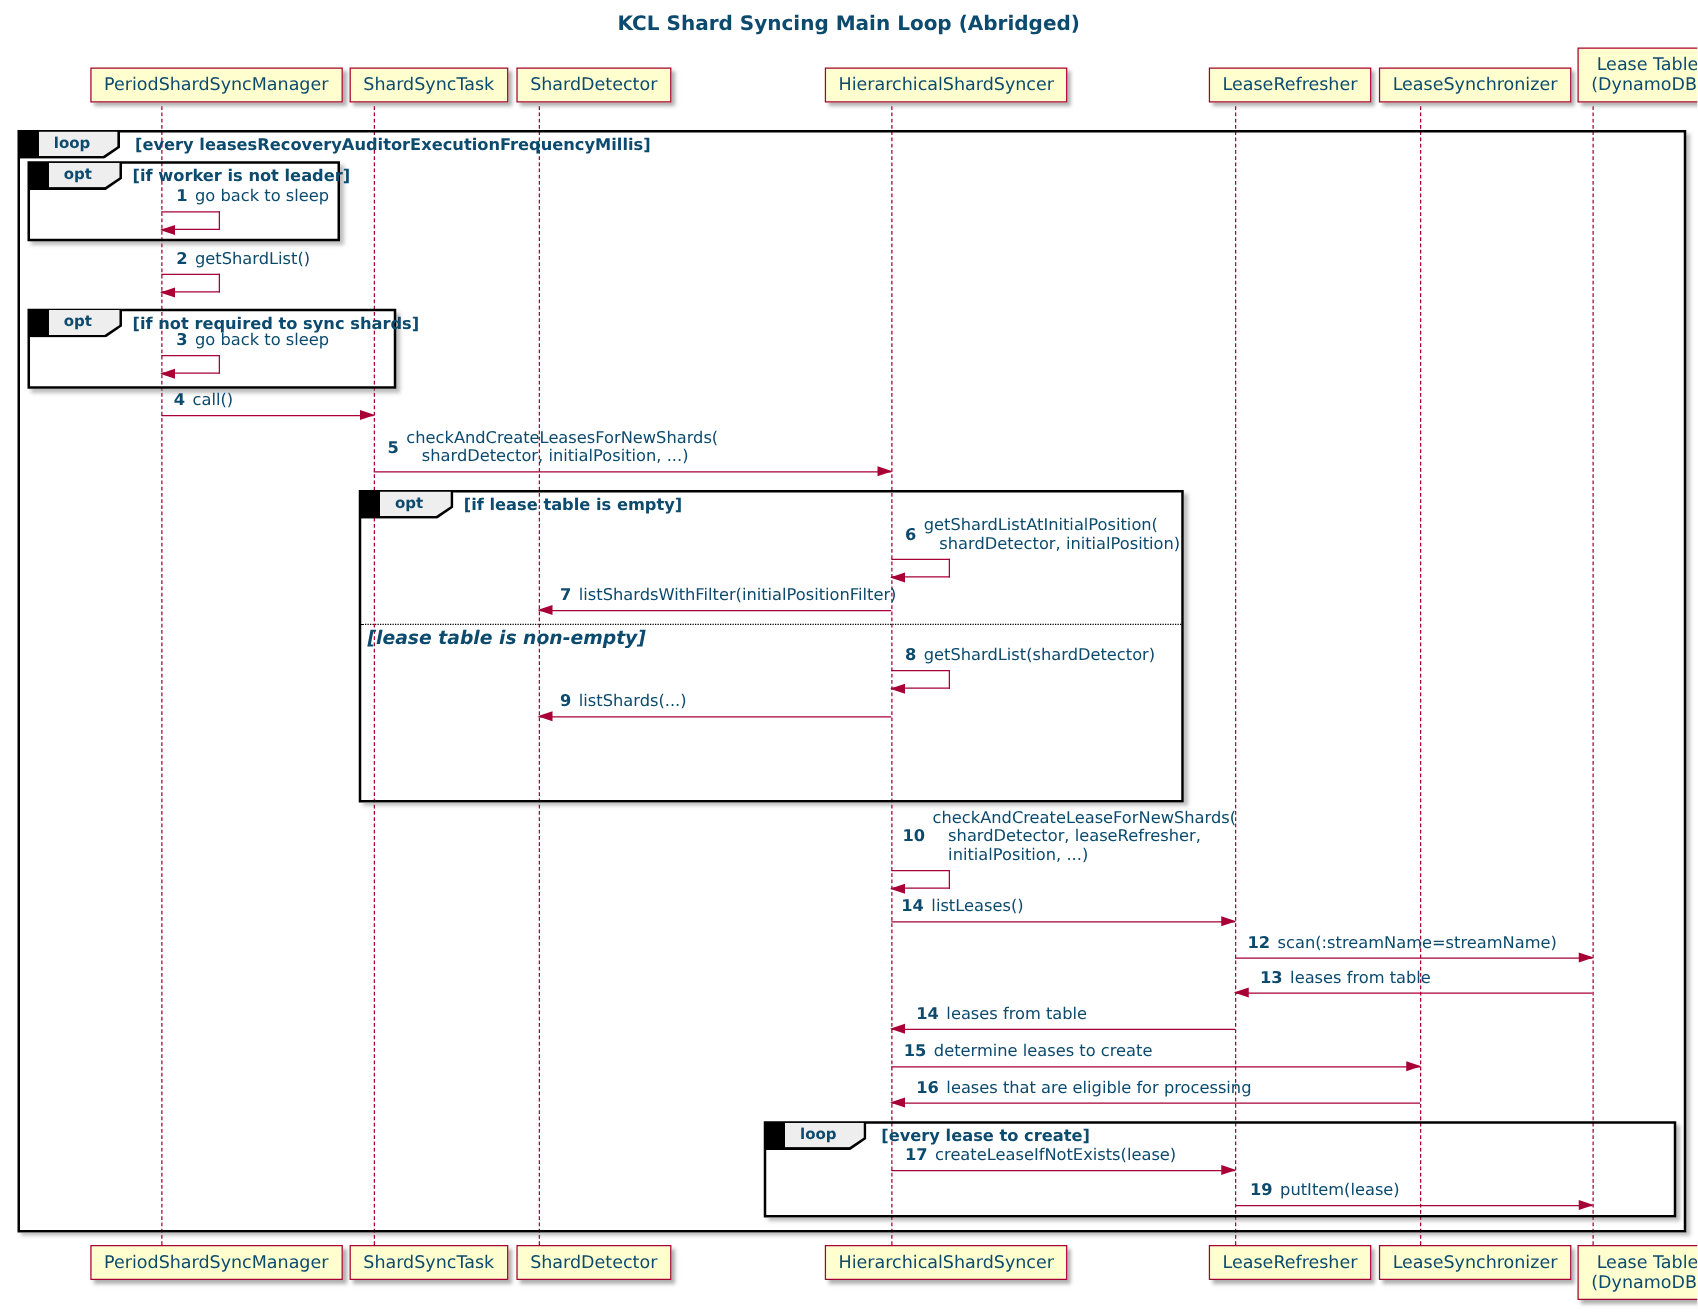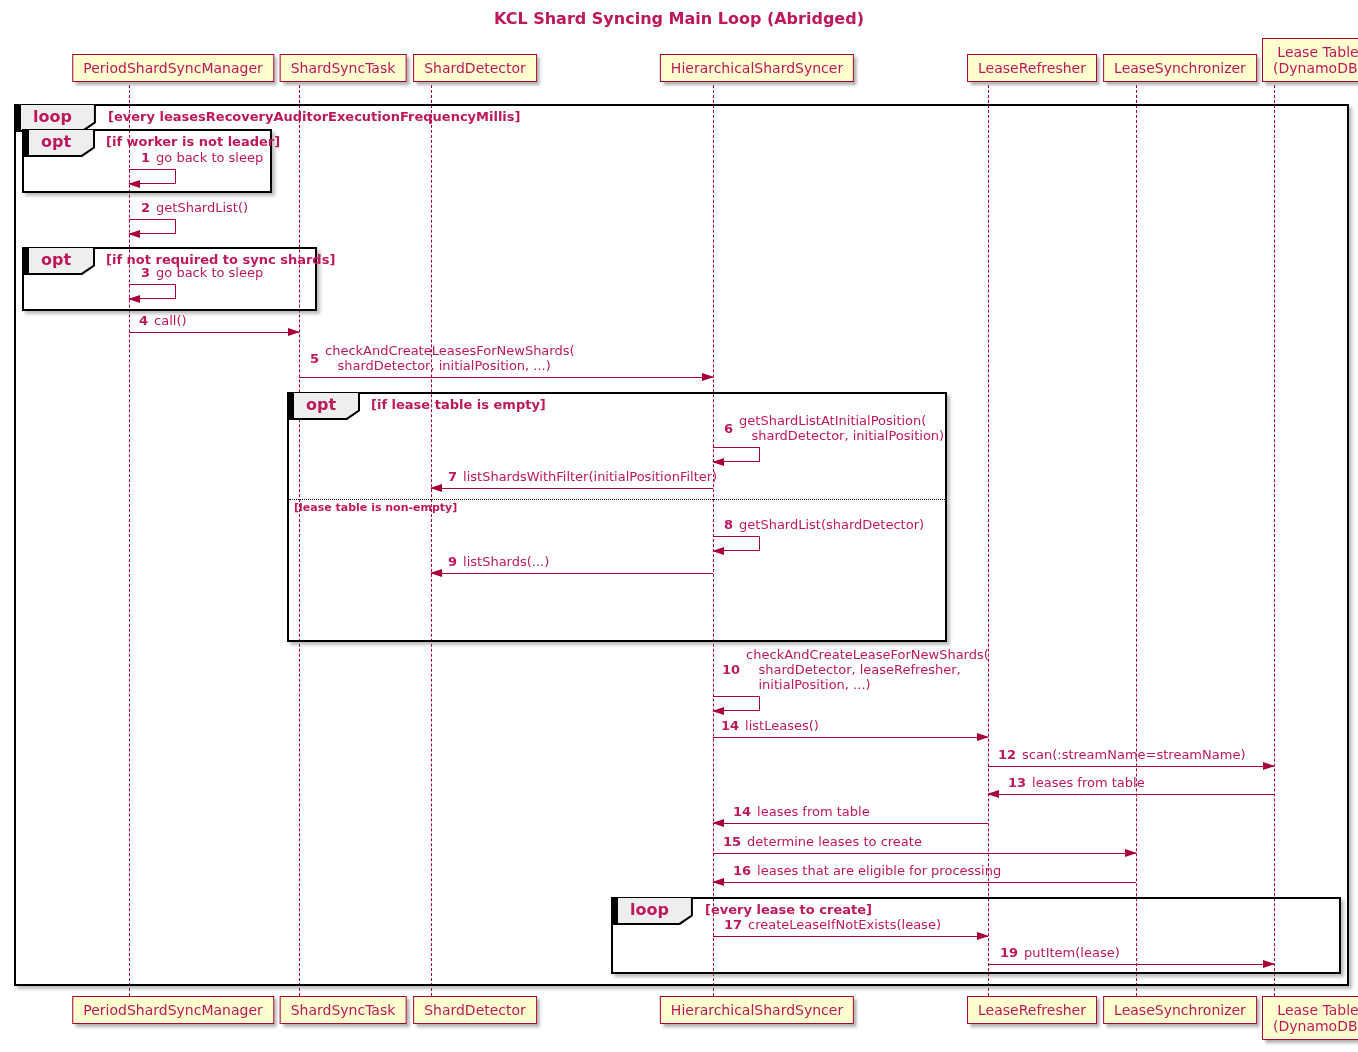--- a/index.html
+++ b/index.html
@@ -1,18 +1,18 @@
 <!DOCTYPE html>
 <html><head>
 <meta charset="utf-8">
 <style>
   html,body { margin:0; padding:0; background:#fff; }
   .diagram {
     position:relative; width:1358px; height:1052px; background:#ffffff;
-    font-family:"DejaVu Sans", sans-serif; color:#be185d; overflow:hidden;
+    font-family:"DejaVu Sans", sans-serif; color:#0c4a6e; overflow:hidden;
   }
   .title {
     position:absolute; left:0; right:0; top:9px; text-align:center;
     font-size:16px; font-weight:bold;
   }
   .lifeline {
     position:absolute; top:85px; height:911px; width:0;
     border-left:1px dashed #A80036;
   }
   .participant {
@@ -24,32 +24,32 @@
   }
   .frame {
     position:absolute; border:2px solid #000; background:transparent;
     box-shadow:3px 3px 3px rgba(110,110,110,0.45);
   }
   .flabel {
     position:absolute; top:-1px; left:-1px; background:#000;
     clip-path: polygon(0 0, 100% 0, 100% calc(100% - 9px), calc(100% - 13px) 100%, 0 100%);
   }
   .flabel-in {
-    margin:0 2px 2px 6px; background:#EEEEEE;
+    margin:0 2px 2px 16px; background:#EEEEEE;
     clip-path: polygon(0 0, 100% 0, 100% calc(100% - 8px), calc(100% - 12px) 100%, 0 100%);
-    padding:2px 22px 4px 12px; font-size:16px; font-weight:bold;
+    padding:2px 22px 4px 12px; font-size:12px; font-weight:bold;
   }
   .fguard {
     position:absolute; top:3px; font-size:13px; font-weight:bold; white-space:nowrap;
   }
   .else-divider {
     position:absolute; left:0; right:0; border-top:1px dotted #000; height:0;
   }
   .else-guard {
-    position:absolute; font-size:11px; font-weight:bold; white-space:nowrap;
+    position:absolute; font-size:15px; font-weight:bold; white-space:nowrap;font-style:italic;
   }
   .arrow { position:absolute; height:0; border-top:1.3px solid #A80036; }
   .head-r {
     position:absolute; right:-1px; top:-4.8px; width:0; height:0;
     border-top:4px solid transparent; border-bottom:4px solid transparent;
     border-left:12px solid #A80036;
   }
   .head-l {
     position:absolute; left:-1px; top:-4.8px; width:0; height:0;
     border-top:4px solid transparent; border-bottom:4px solid transparent;

